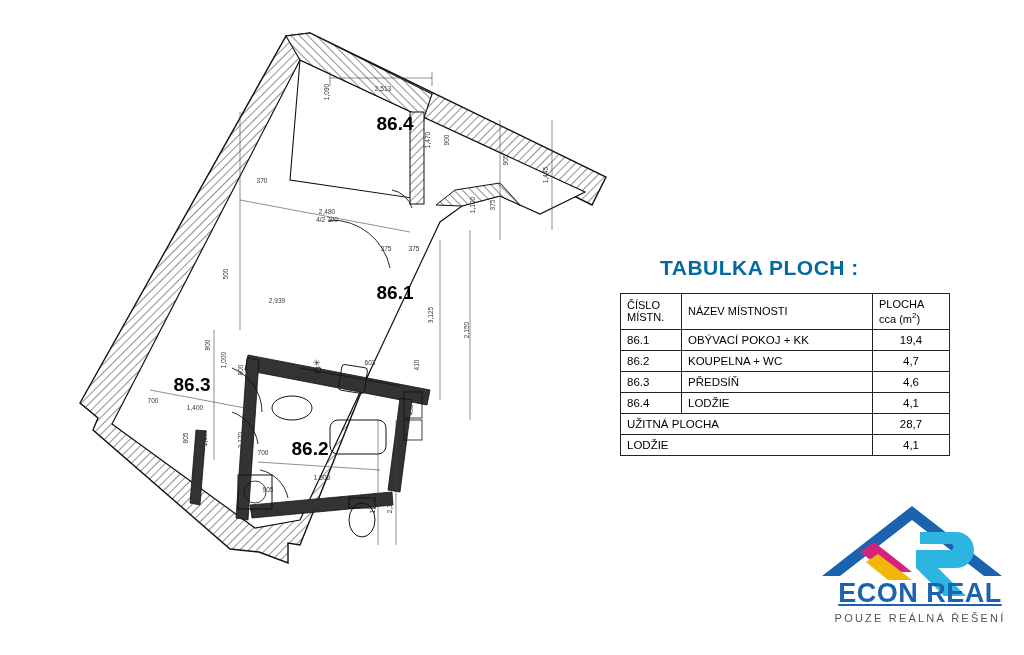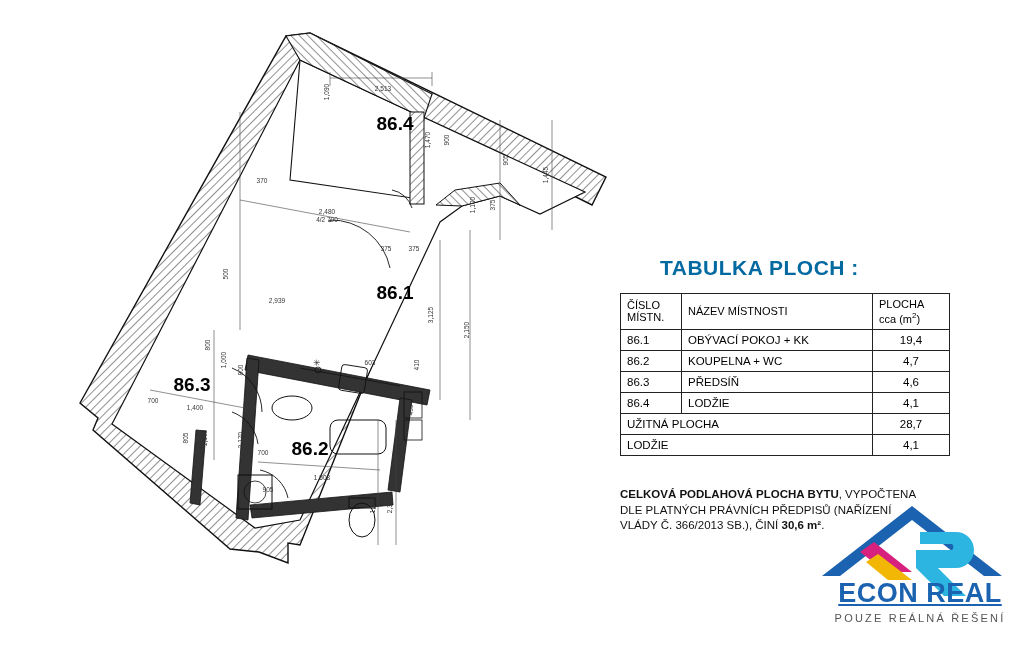--- a/index.html
+++ b/index.html
@@ -309,25 +309,20 @@
         <td colspan="2">UŽITNÁ PLOCHA</td>
         <td class="area-cell">28,7</td>
       </tr>
       <tr class="sum-row second">
         <td colspan="2">LODŽIE</td>
         <td class="area-cell">4,1</td>
       </tr>
     </tbody>
   </table>
 
-  <div id="note">
-    <span class="b">CELKOVÁ PODLAHOVÁ PLOCHA BYTU</span><span>, VYPOČTENA</span><br>
-    <span>DLE PLATNÝCH PRÁVNÍCH PŘEDPISŮ (NAŘÍZENÍ</span><br>
-    <span>VLÁDY Č. 366/2013 SB.), ČINÍ </span><span class="b">30,6 m²</span><span>.</span>
-  </div>
 
   <div id="logo">
     <svg width="208" height="145" viewBox="0 0 208 145" xmlns="http://www.w3.org/2000/svg">
 
       <path d="M 96 8 L 186 78 L 168 78 L 96 22 L 24 78 L 6 78 Z" fill="#1b63b0"></path>
 
       <path d="M 58 44 L 96 74 L 70 74 L 44 54 Z" fill="#d6217f"></path>
 
       <path d="M 62 56 L 96 82 L 72 82 L 50 64 Z" fill="#f2b705"></path>
 

